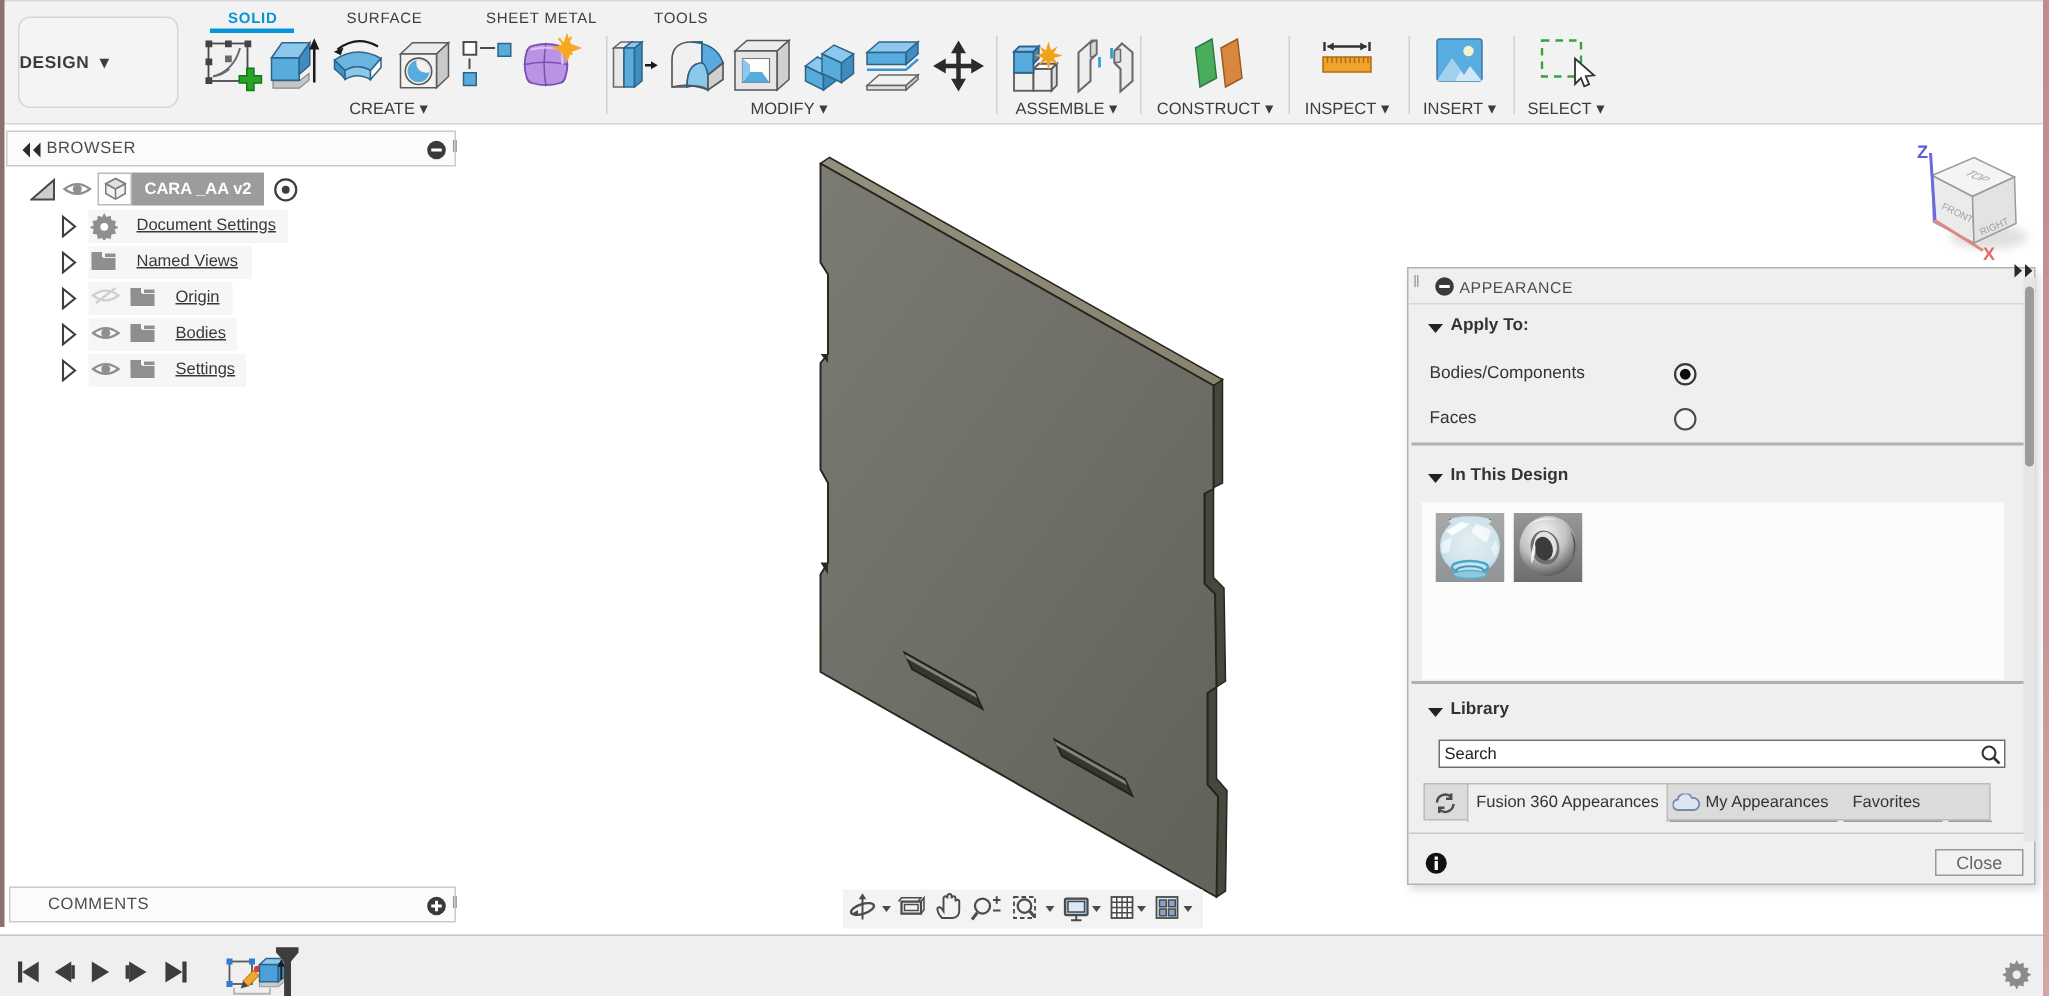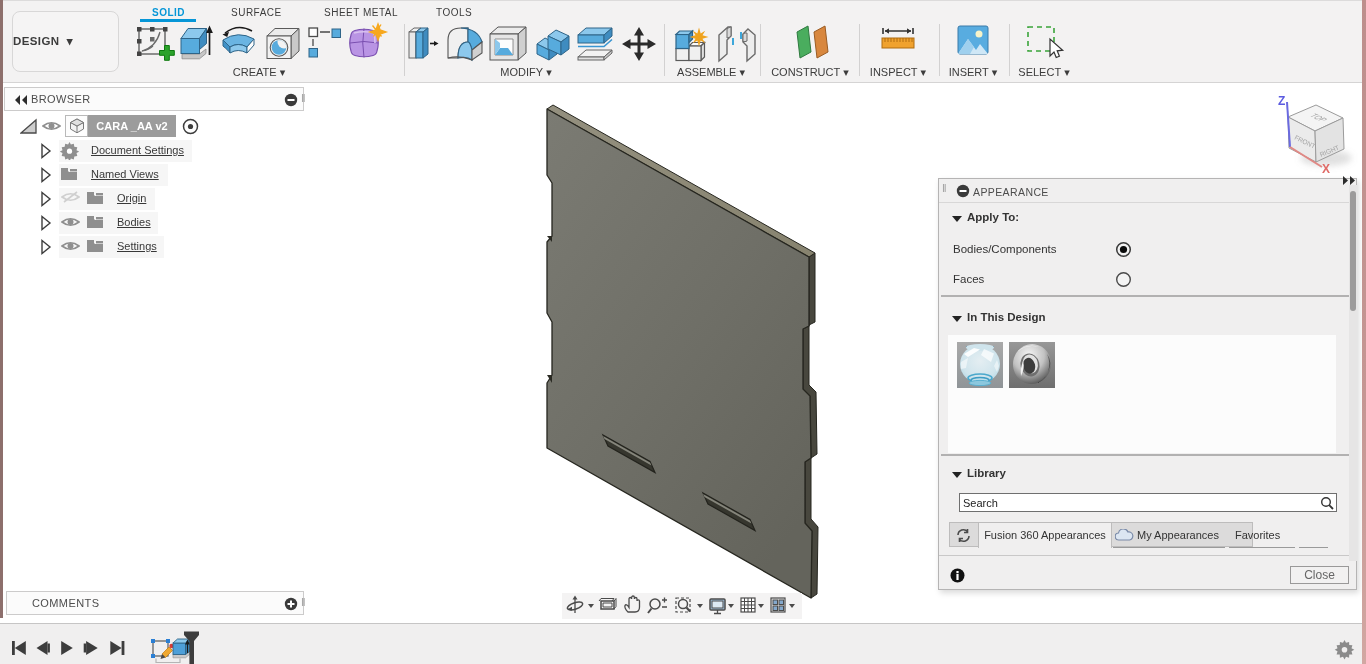--- a/index.html
+++ b/index.html
@@ -500,21 +500,21 @@
       </svg>
     <span class="abs boldlbl" style="left:28px;top:288px;">Library</span>
     <div class="abs" style="left:10px;top:314px;width:378px;height:19px;background:#fff;border:1px solid #6f6f6f;margin-left:10px;">
       <span class="abs" style="left:3px;top:3px;font-size:11px;color:#222;">Search</span>
       <svg class="abs" style="left:360px;top:2px;" width="15" height="15">
           <circle cx="6" cy="6" r="4.3" fill="none" stroke="#333" stroke-width="1.4"></circle>
           <path d="M9.2,9.2 L13,13" stroke="#333" stroke-width="1.8"></path>
         </svg>
     </div>
 
-    <div class="abs" style="left:10px;top:343px;width:304px;height:25px;background:#dcdbdb;border:1px solid #bdbcbc;">
+    <div class="abs" style="left:10px;top:343px;width:378px;height:25px;background:#dcdbdb;border:1px solid #bdbcbc;">
       <svg class="abs" style="left:5px;top:4px;" width="17" height="17">
           <path d="M3,8 a5.5,5.5 0 0 1 9.5,-3.5 M12.5,2 v3.5 h-3.5 M14,9 a5.5,5.5 0 0 1 -9.5,3.5 M4.5,15 v-3.5 h3.5" fill="none" stroke="#4b4b4b" stroke-width="1.6"></path>
         </svg>
       <div class="abs" style="left:28px;top:-1px;width:134px;height:26px;background:#f0efef;border:1px solid #bdbcbc;border-bottom:none;font-size:11px;color:#333;text-align:center;line-height:25px;">Fusion 360 Appearances</div>
       <svg class="abs" style="left:165px;top:6px;" width="19" height="13">
           <path d="M4,11 a3.5,3.5 0 0 1 -0.5,-7 a5,5 0 0 1 9.5,-1 a4,4 0 0 1 1.5,8 Z" fill="#dce6f2" stroke="#7a8aa8" stroke-width="1.2"></path>
         </svg>
       <span class="abs" style="left:187px;top:6px;font-size:11px;color:#333;">My Appearances</span>
       <span class="abs" style="left:285px;top:6px;font-size:11px;color:#333;">Favorites</span>
       <div class="abs" style="left:163px;top:24px;width:112px;height:1px;background:#9a9a9a;"></div>

